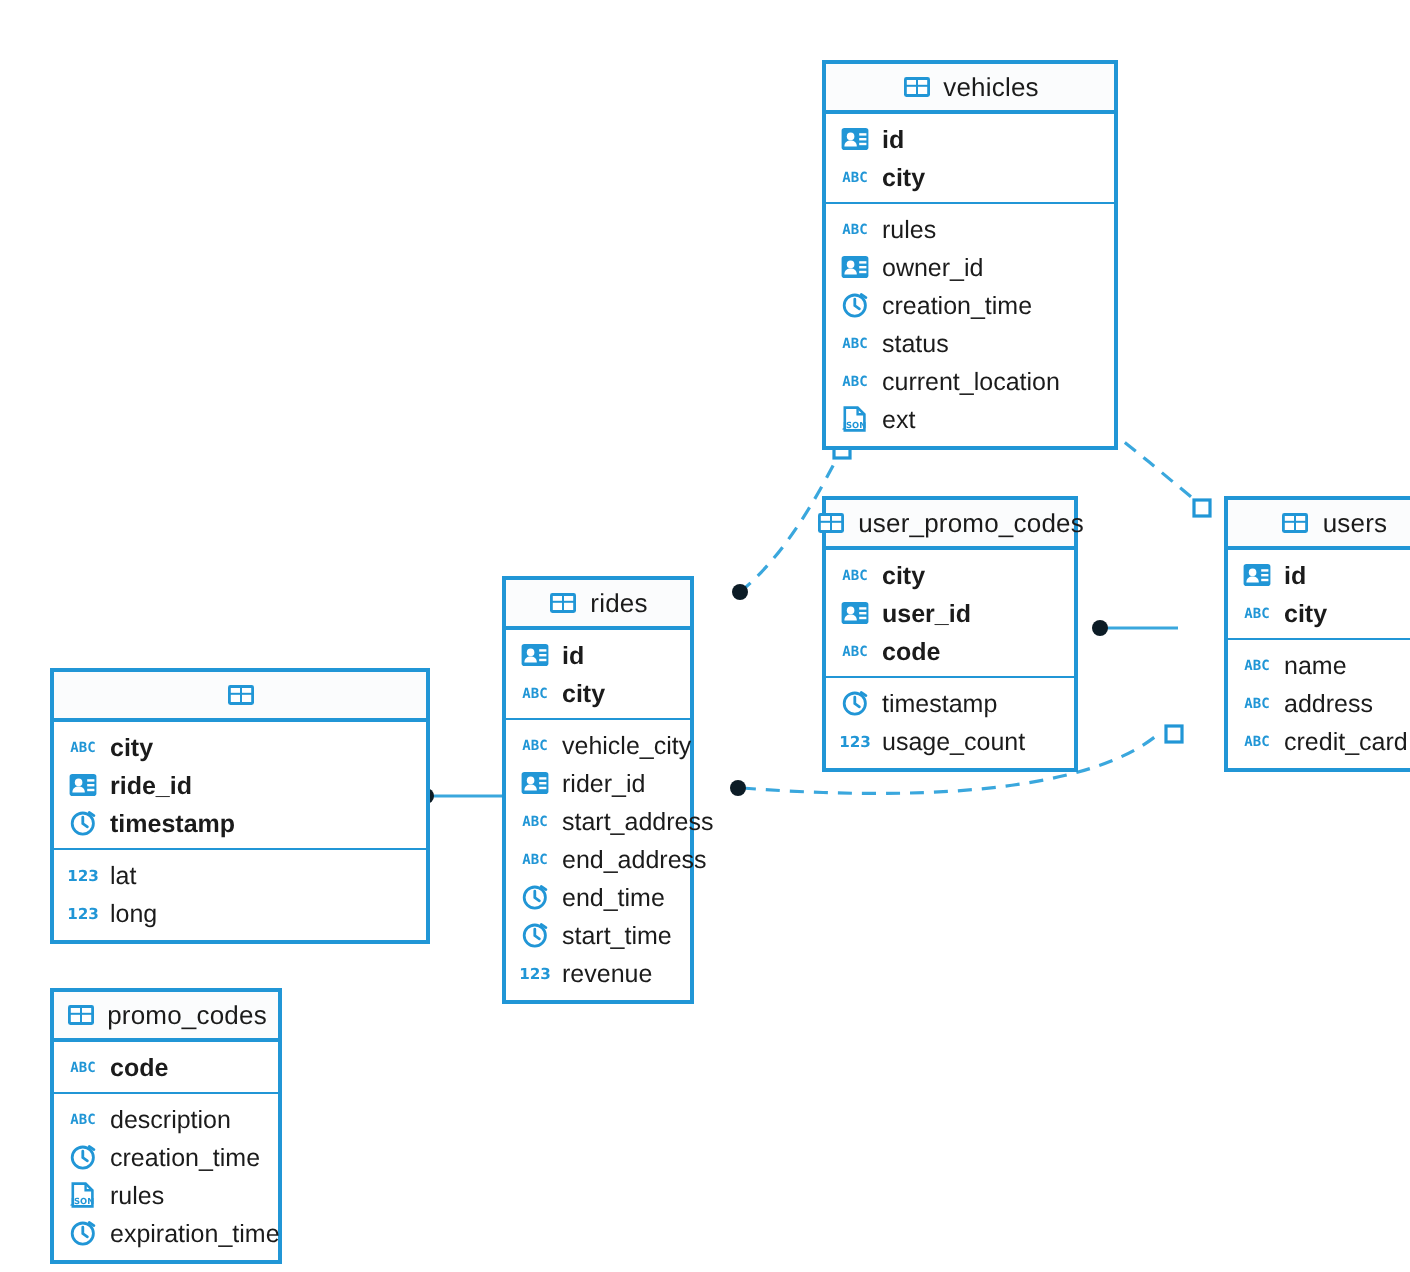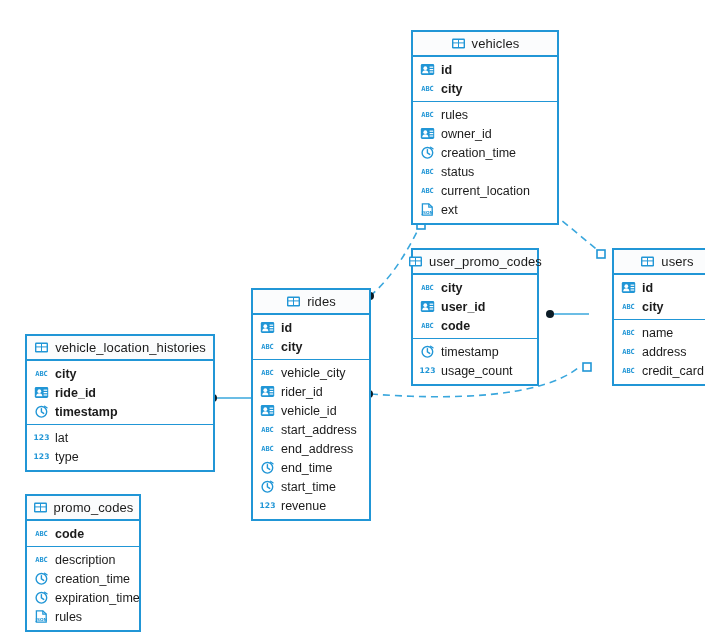--- a/index.html
+++ b/index.html
@@ -322,21 +322,21 @@
           <div class="col-row">
             <span class="ico">
               <svg width="15" height="15" viewBox="0 0 15 15">
                 <text x="7.5" y="10.2" font-family="DejaVu Sans Mono, monospace" font-size="7" font-weight="bold" fill="#2196d6" text-anchor="middle">ABC</text>
               </svg>
             </span>
             <span class="col-name">credit_card</span>
           </div>
         </div>
       </div>
-      <div class="table-node" style="left: 251px; top: 288px; width: 120px;">
+      <div class="table-node" style="left: 251px; top: 288px; width: 96px;">
         <div class="tbl-header">
           <span class="ico">
             <svg width="15" height="15" viewBox="0 0 15 15">
               <rect x="1" y="2.5" width="13" height="10" rx="1.2" fill="#2196d6"></rect>
               <rect x="2.4" y="4" width="4.6" height="2.4" fill="#ffffff"></rect>
               <rect x="8" y="4" width="4.6" height="2.4" fill="#ffffff"></rect>
               <rect x="2.4" y="7.4" width="4.6" height="3.6" fill="#ffffff"></rect>
               <rect x="8" y="7.4" width="4.6" height="3.6" fill="#ffffff"></rect>
             </svg>
           </span>
@@ -379,33 +379,20 @@
               <svg width="15" height="15" viewBox="0 0 15 15">
                 <rect x="0.8" y="2" width="13.4" height="11" rx="1.4" fill="#2196d6"></rect>
                 <circle cx="5.3" cy="6.2" r="1.9" fill="#ffffff"></circle>
                 <path d="M2.2 11.2c0-1.9 1.4-2.9 3.1-2.9s3.1 1 3.1 2.9z" fill="#ffffff"></path>
                 <rect x="9.6" y="4.6" width="3.6" height="1.2" fill="#ffffff"></rect>
                 <rect x="9.6" y="7" width="3.6" height="1.2" fill="#ffffff"></rect>
                 <rect x="9.6" y="9.4" width="3.6" height="1.2" fill="#ffffff"></rect>
               </svg>
             </span>
             <span class="col-name">rider_id</span>
-          </div>
-          <div class="col-row">
-            <span class="ico">
-              <svg width="15" height="15" viewBox="0 0 15 15">
-                <rect x="0.8" y="2" width="13.4" height="11" rx="1.4" fill="#2196d6"></rect>
-                <circle cx="5.3" cy="6.2" r="1.9" fill="#ffffff"></circle>
-                <path d="M2.2 11.2c0-1.9 1.4-2.9 3.1-2.9s3.1 1 3.1 2.9z" fill="#ffffff"></path>
-                <rect x="9.6" y="4.6" width="3.6" height="1.2" fill="#ffffff"></rect>
-                <rect x="9.6" y="7" width="3.6" height="1.2" fill="#ffffff"></rect>
-                <rect x="9.6" y="9.4" width="3.6" height="1.2" fill="#ffffff"></rect>
-              </svg>
-            </span>
-            <span class="col-name">vehicle_id</span>
           </div>
           <div class="col-row">
             <span class="ico">
               <svg width="15" height="15" viewBox="0 0 15 15">
                 <text x="7.5" y="10.2" font-family="DejaVu Sans Mono, monospace" font-size="7" font-weight="bold" fill="#2196d6" text-anchor="middle">ABC</text>
               </svg>
             </span>
             <span class="col-name">start_address</span>
           </div>
           <div class="col-row">
@@ -450,21 +437,20 @@
         <div class="tbl-header">
           <span class="ico">
             <svg width="15" height="15" viewBox="0 0 15 15">
               <rect x="1" y="2.5" width="13" height="10" rx="1.2" fill="#2196d6"></rect>
               <rect x="2.4" y="4" width="4.6" height="2.4" fill="#ffffff"></rect>
               <rect x="8" y="4" width="4.6" height="2.4" fill="#ffffff"></rect>
               <rect x="2.4" y="7.4" width="4.6" height="3.6" fill="#ffffff"></rect>
               <rect x="8" y="7.4" width="4.6" height="3.6" fill="#ffffff"></rect>
             </svg>
           </span>
-          <span class="tbl-title">vehicle_location_histories</span>
         </div>
         <div class="pk-block">
           <div class="col-row pk">
             <span class="ico">
               <svg width="15" height="15" viewBox="0 0 15 15">
                 <text x="7.5" y="10.2" font-family="DejaVu Sans Mono, monospace" font-size="7" font-weight="bold" fill="#2196d6" text-anchor="middle">ABC</text>
               </svg>
             </span>
             <span class="col-name">city</span>
           </div>
@@ -500,21 +486,21 @@
               </svg>
             </span>
             <span class="col-name">lat</span>
           </div>
           <div class="col-row">
             <span class="ico">
               <svg width="15" height="15" viewBox="0 0 15 15">
                 <text x="7.5" y="10.4" font-family="DejaVu Sans, sans-serif" font-size="7.6" font-weight="bold" fill="#2196d6" text-anchor="middle">123</text>
               </svg>
             </span>
-            <span class="col-name">type</span>
+            <span class="col-name">long</span>
           </div>
         </div>
       </div>
       <div class="table-node" style="left: 25px; top: 494px; width: 116px;">
         <div class="tbl-header">
           <span class="ico">
             <svg width="15" height="15" viewBox="0 0 15 15">
               <rect x="1" y="2.5" width="13" height="10" rx="1.2" fill="#2196d6"></rect>
               <rect x="2.4" y="4" width="4.6" height="2.4" fill="#ffffff"></rect>
               <rect x="8" y="4" width="4.6" height="2.4" fill="#ffffff"></rect>
@@ -549,34 +535,34 @@
                 <circle cx="7.4" cy="7.8" r="5.3" fill="none" stroke="#2196d6" stroke-width="1.4"></circle>
                 <path d="M7.4 4.6 v3.2 l2.3 1.6" fill="none" stroke="#2196d6" stroke-width="1.4" stroke-linecap="round"></path>
                 <path d="M10.6 2.2 l2.4 1.6" stroke="#2196d6" stroke-width="1.3" stroke-linecap="round"></path>
               </svg>
             </span>
             <span class="col-name">creation_time</span>
           </div>
           <div class="col-row">
             <span class="ico">
               <svg width="15" height="15" viewBox="0 0 15 15">
-                <circle cx="7.4" cy="7.8" r="5.3" fill="none" stroke="#2196d6" stroke-width="1.4"></circle>
-                <path d="M7.4 4.6 v3.2 l2.3 1.6" fill="none" stroke="#2196d6" stroke-width="1.4" stroke-linecap="round"></path>
-                <path d="M10.6 2.2 l2.4 1.6" stroke="#2196d6" stroke-width="1.3" stroke-linecap="round"></path>
-              </svg>
-            </span>
-            <span class="col-name">expiration_time</span>
-          </div>
-          <div class="col-row">
-            <span class="ico">
-              <svg width="15" height="15" viewBox="0 0 15 15">
                 <path d="M2.4 1.8 h6.4 l3.4 3.3 v8.1 h-9.8 z" fill="#ffffff" stroke="#2196d6" stroke-width="1.3"></path>
                 <path d="M8.8 1.8 v3.3 h3.4" fill="none" stroke="#2196d6" stroke-width="1.2"></path>
                 <text x="7.3" y="12.2" font-family="DejaVu Sans, sans-serif" font-size="4.2" font-weight="bold" fill="#2196d6" text-anchor="middle">JSON</text>
               </svg>
             </span>
             <span class="col-name">rules</span>
+          </div>
+          <div class="col-row">
+            <span class="ico">
+              <svg width="15" height="15" viewBox="0 0 15 15">
+                <circle cx="7.4" cy="7.8" r="5.3" fill="none" stroke="#2196d6" stroke-width="1.4"></circle>
+                <path d="M7.4 4.6 v3.2 l2.3 1.6" fill="none" stroke="#2196d6" stroke-width="1.4" stroke-linecap="round"></path>
+                <path d="M10.6 2.2 l2.4 1.6" stroke="#2196d6" stroke-width="1.3" stroke-linecap="round"></path>
+              </svg>
+            </span>
+            <span class="col-name">expiration_time</span>
           </div>
         </div>
       </div>
     </div>
 
 </div>
 
 </body></html>

